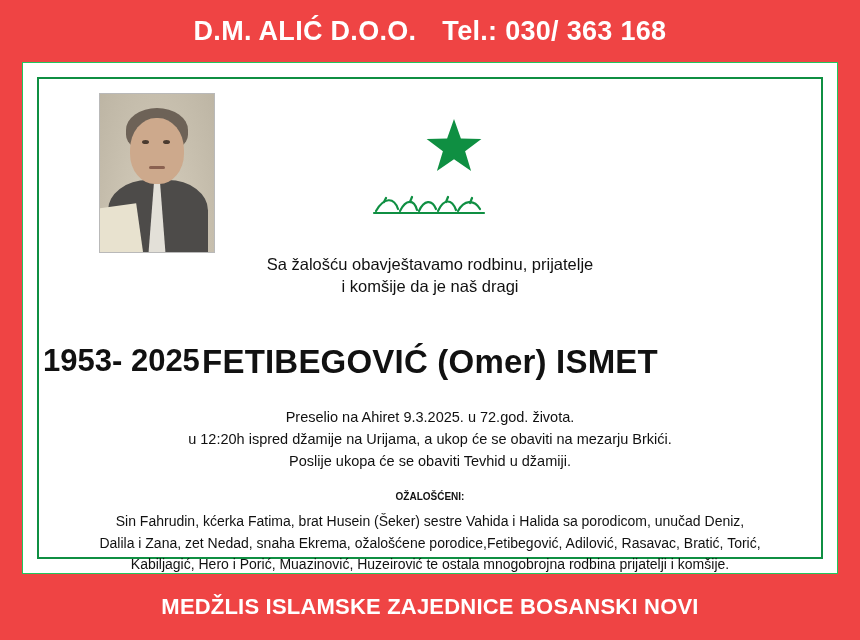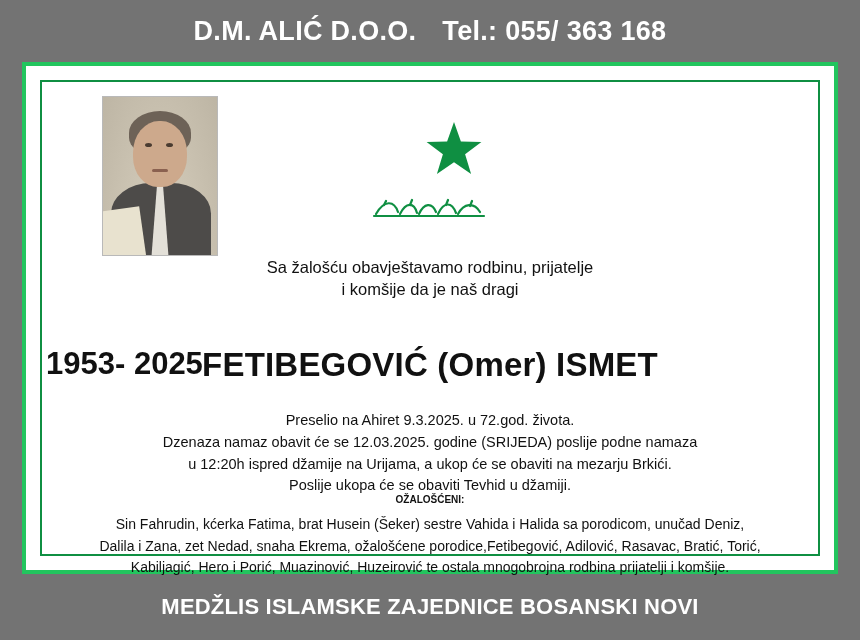--- a/index.html
+++ b/index.html
@@ -9,21 +9,21 @@
   body {
     width: 860px;
     height: 640px;
     background: #0a8a3c;
     font-family: "Liberation Sans", sans-serif;
     overflow: hidden;
   }
   .poster {
     width: 860px;
     height: 640px;
-    background: #737373;
+    background: #ef4444;
     box-sizing: border-box;
     display: flex;
     flex-direction: column;
     align-items: center;
   }
   .company-bar {
     width: 100%;
     height: 62px;
     display: flex;
     align-items: center;
@@ -34,21 +34,21 @@
     font-weight: bold;
     letter-spacing: 0.3px;
   }
   .company-name { white-space: nowrap; }
   .company-tel { white-space: nowrap; }
 
   .frame {
     width: 816px;
     height: 512px;
     background: #ffffff;
-    border: 4px solid #22c55e;
+    border: 1px solid #22c55e;
     box-sizing: border-box;
     position: relative;
     display: flex;
     justify-content: center;
     align-items: center;
   }
   .inner-frame {
     position: absolute;
     left: 14px;
     top: 14px;
@@ -231,21 +231,21 @@
     letter-spacing: 0.2px;
   }
 </style>
 </head>
 <body>
 
 <div class="poster">
 
   <div class="company-bar">
     <span class="company-name">D.M. ALIĆ D.O.O.</span>
-    <span class="company-tel">Tel.: 055/ 363 168</span>
+    <span class="company-tel">Tel.: 030/ 363 168</span>
   </div>
 
   <div class="frame">
     <div class="inner-frame"></div>
 
     <div class="content">
 
       <div class="photo">
         <div class="bg"></div>
         <div class="body"></div>
@@ -282,21 +282,20 @@
       <div class="intro">
         <div>Sa žalošću obavještavamo rodbinu, prijatelje</div>
         <div>i komšije da je naš dragi</div>
       </div>
 
       <div class="deceased-name">FETIBEGOVIĆ (Omer) ISMET</div>
       <div class="deceased-years">1953- 2025</div>
 
       <div class="details">
         <div>Preselio na Ahiret 9.3.2025. u 72.god. života.</div>
-        <div>Dzenaza namaz obavit će se 12.03.2025. godine (SRIJEDA) poslije podne namaza</div>
         <div>u 12:20h ispred džamije na Urijama, a ukop će se obaviti na mezarju Brkići.</div>
         <div>Poslije ukopa će se obaviti Tevhid u džamiji.</div>
       </div>
 
       <div class="mourners-title">OŽALOŠĆENI:</div>
       <div class="mourners-body">
         <div>Sin Fahrudin, kćerka Fatima, brat Husein (Šeker) sestre Vahida i Halida sa porodicom, unučad Deniz,</div>
         <div>Dalila i Zana, zet Nedad, snaha Ekrema, ožalošćene porodice,Fetibegović, Adilović, Rasavac, Bratić, Torić,</div>
         <div>Kabiljagić, Hero i Porić, Muazinović, Huzeirović  te ostala mnogobrojna rodbina prijatelji i komšije.</div>
       </div>

